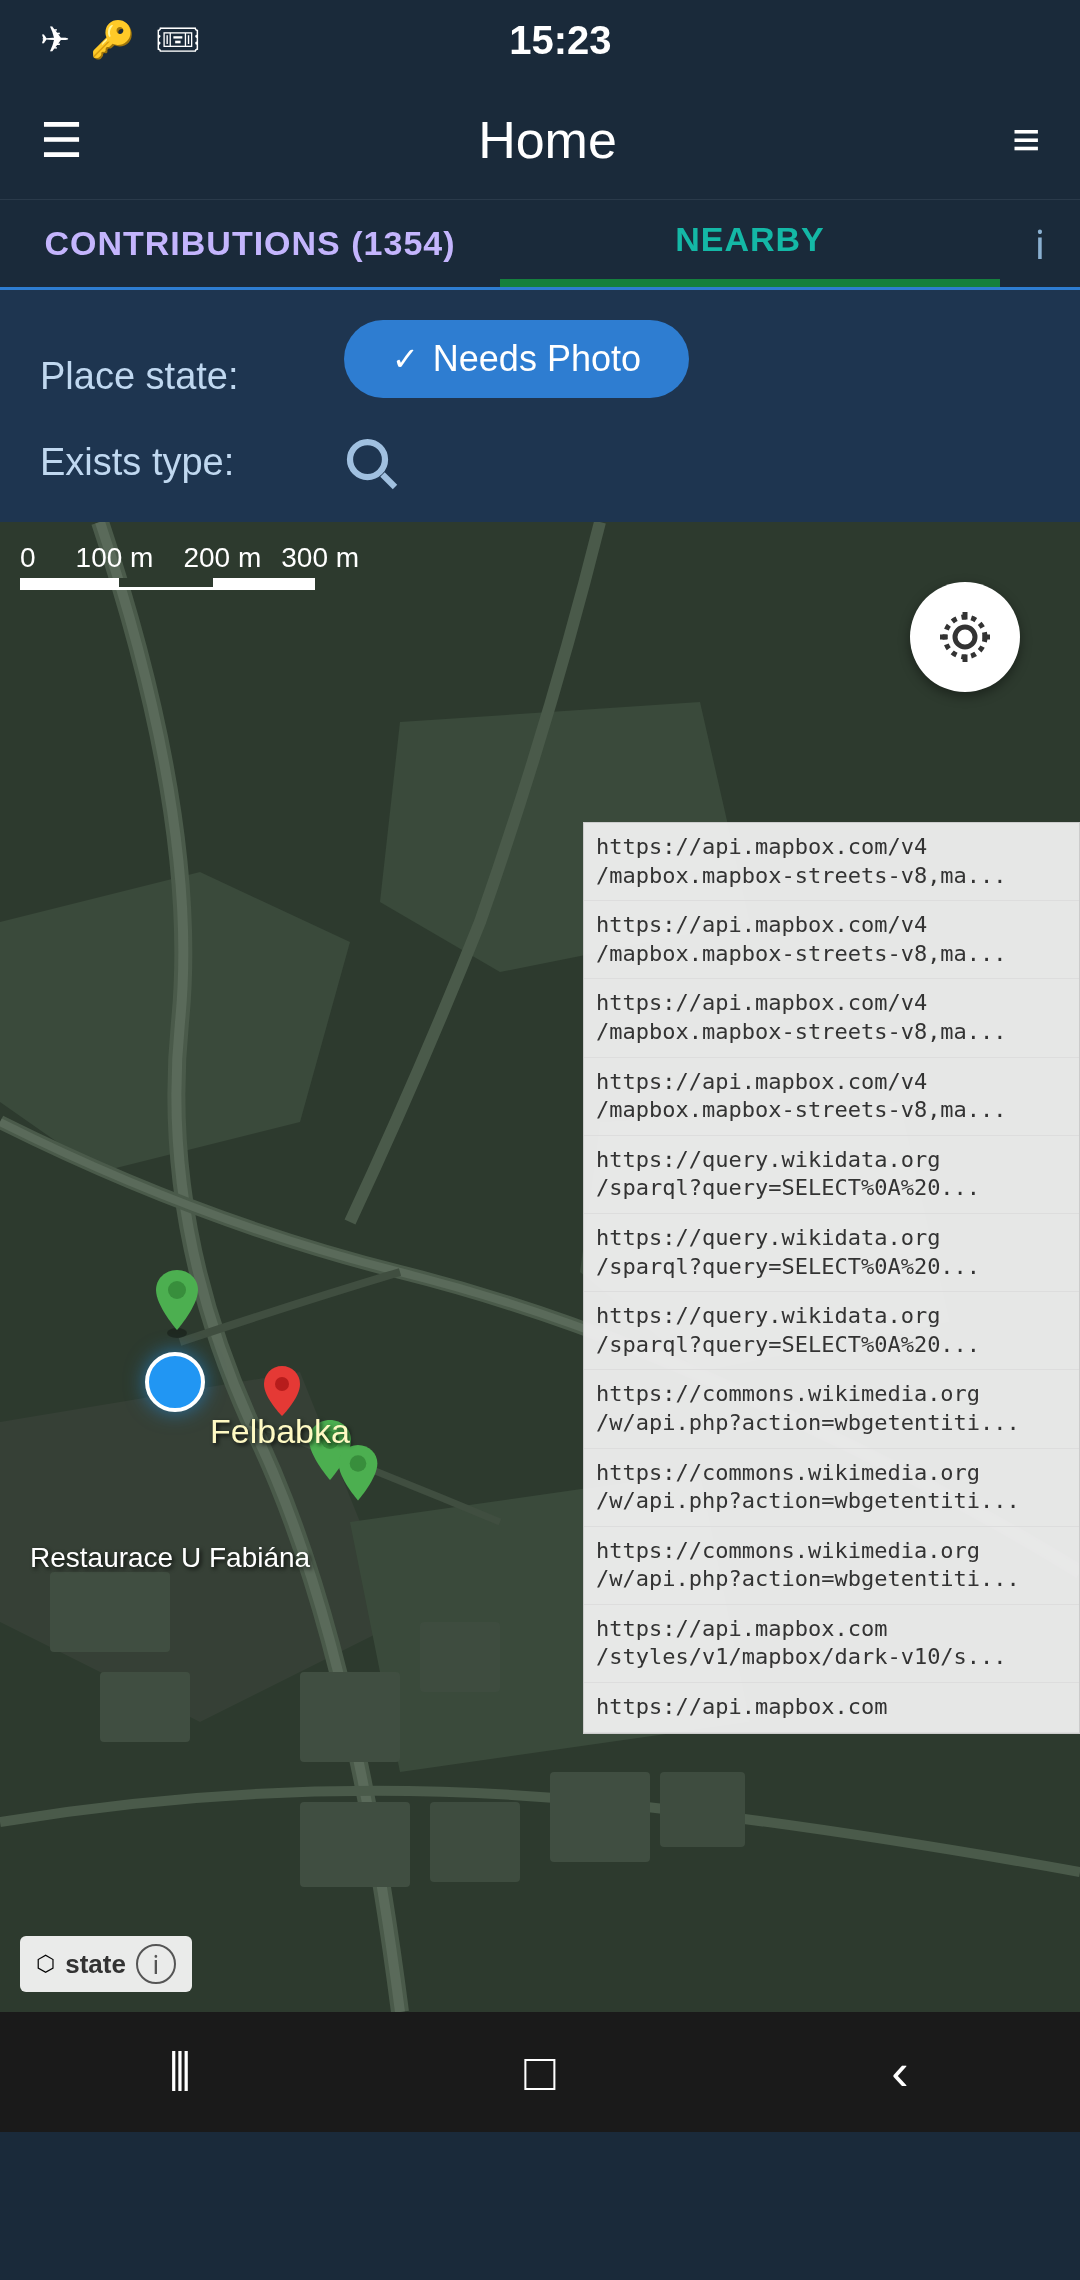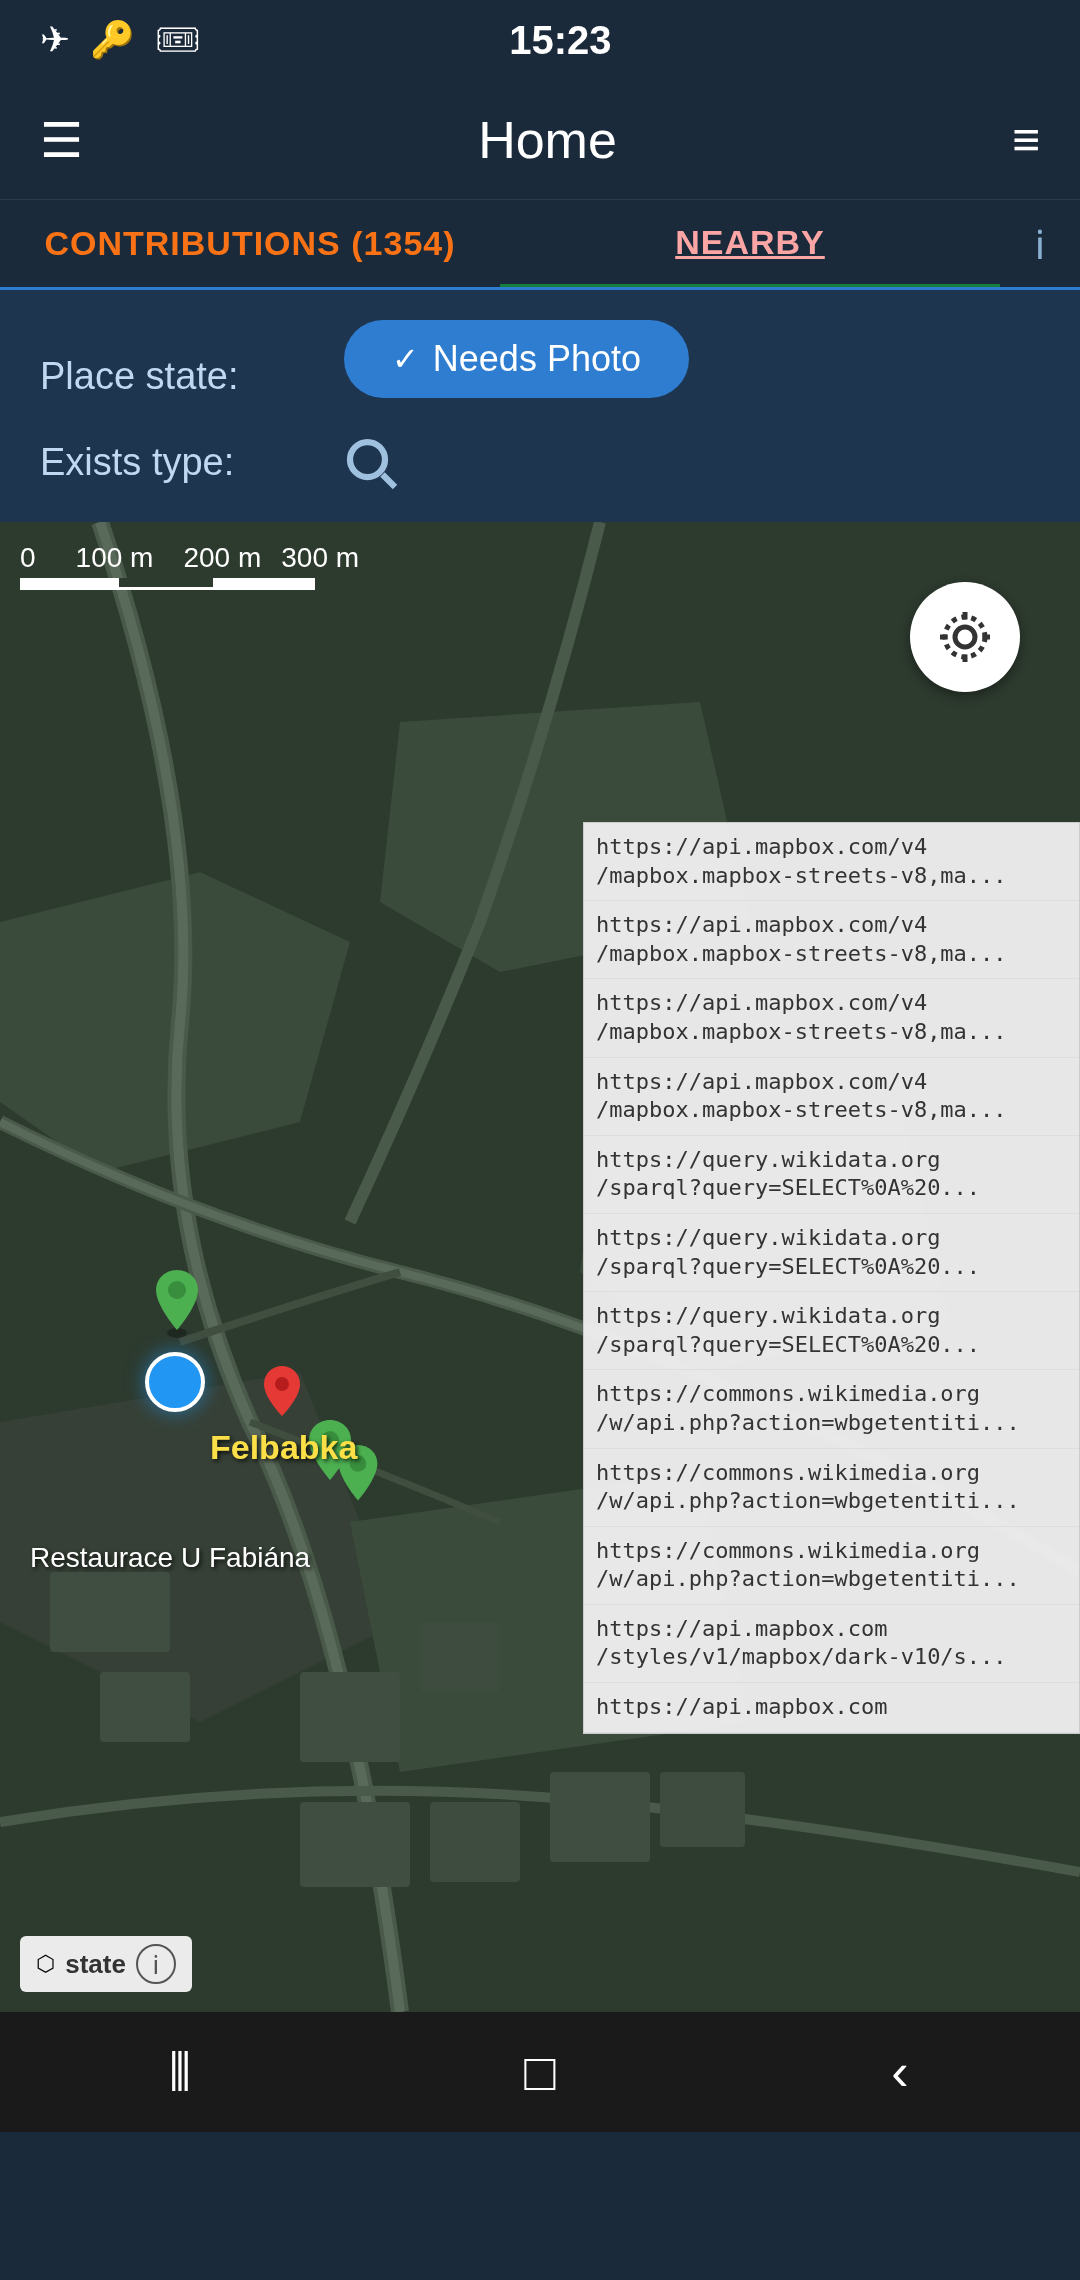--- a/index.html
+++ b/index.html
@@ -75,26 +75,25 @@
       display: flex;
       align-items: center;
       justify-content: center;
       font-size: 34px;
       font-weight: bold;
       letter-spacing: 1px;
       cursor: pointer;
       position: relative;
     }
     .tab-contributions {
-      color: #f97316;
+      color: #c4b5fd;
     }
     .tab-nearby {
-      color: #fca5a5;
-      border-bottom: 3px solid #15803d;
-      text-decoration: underline;
+      color: #14b8a6;
+      border-bottom: 8px solid #15803d;
     }
     .tab-info {
       flex: 0 0 80px;
       display: flex;
       align-items: center;
       justify-content: center;
       color: #8ab0d0;
       font-size: 40px;
       cursor: pointer;
     }
@@ -225,26 +224,25 @@
       background: #2196f3;
       border-radius: 50%;
       border: 4px solid white;
       transform: translate(-50%, -50%);
       box-shadow: 0 0 20px rgba(33,150,243,0.6);
     }
 
     
     .place-label {
       position: absolute;
-      color: #fde047;
+      color: #fef9c3;
       font-size: 34px;
-      font-weight: 700;
+      font-weight: 400;
       text-shadow: 2px 2px 4px rgba(0,0,0,0.8);
       pointer-events: none;
-      margin-top: 16px;
     }
     .restaurant-label {
       position: absolute;
       color: white;
       font-size: 28px;
       text-shadow: 2px 2px 4px rgba(0,0,0,0.8);
       pointer-events: none;
     }
 
     

